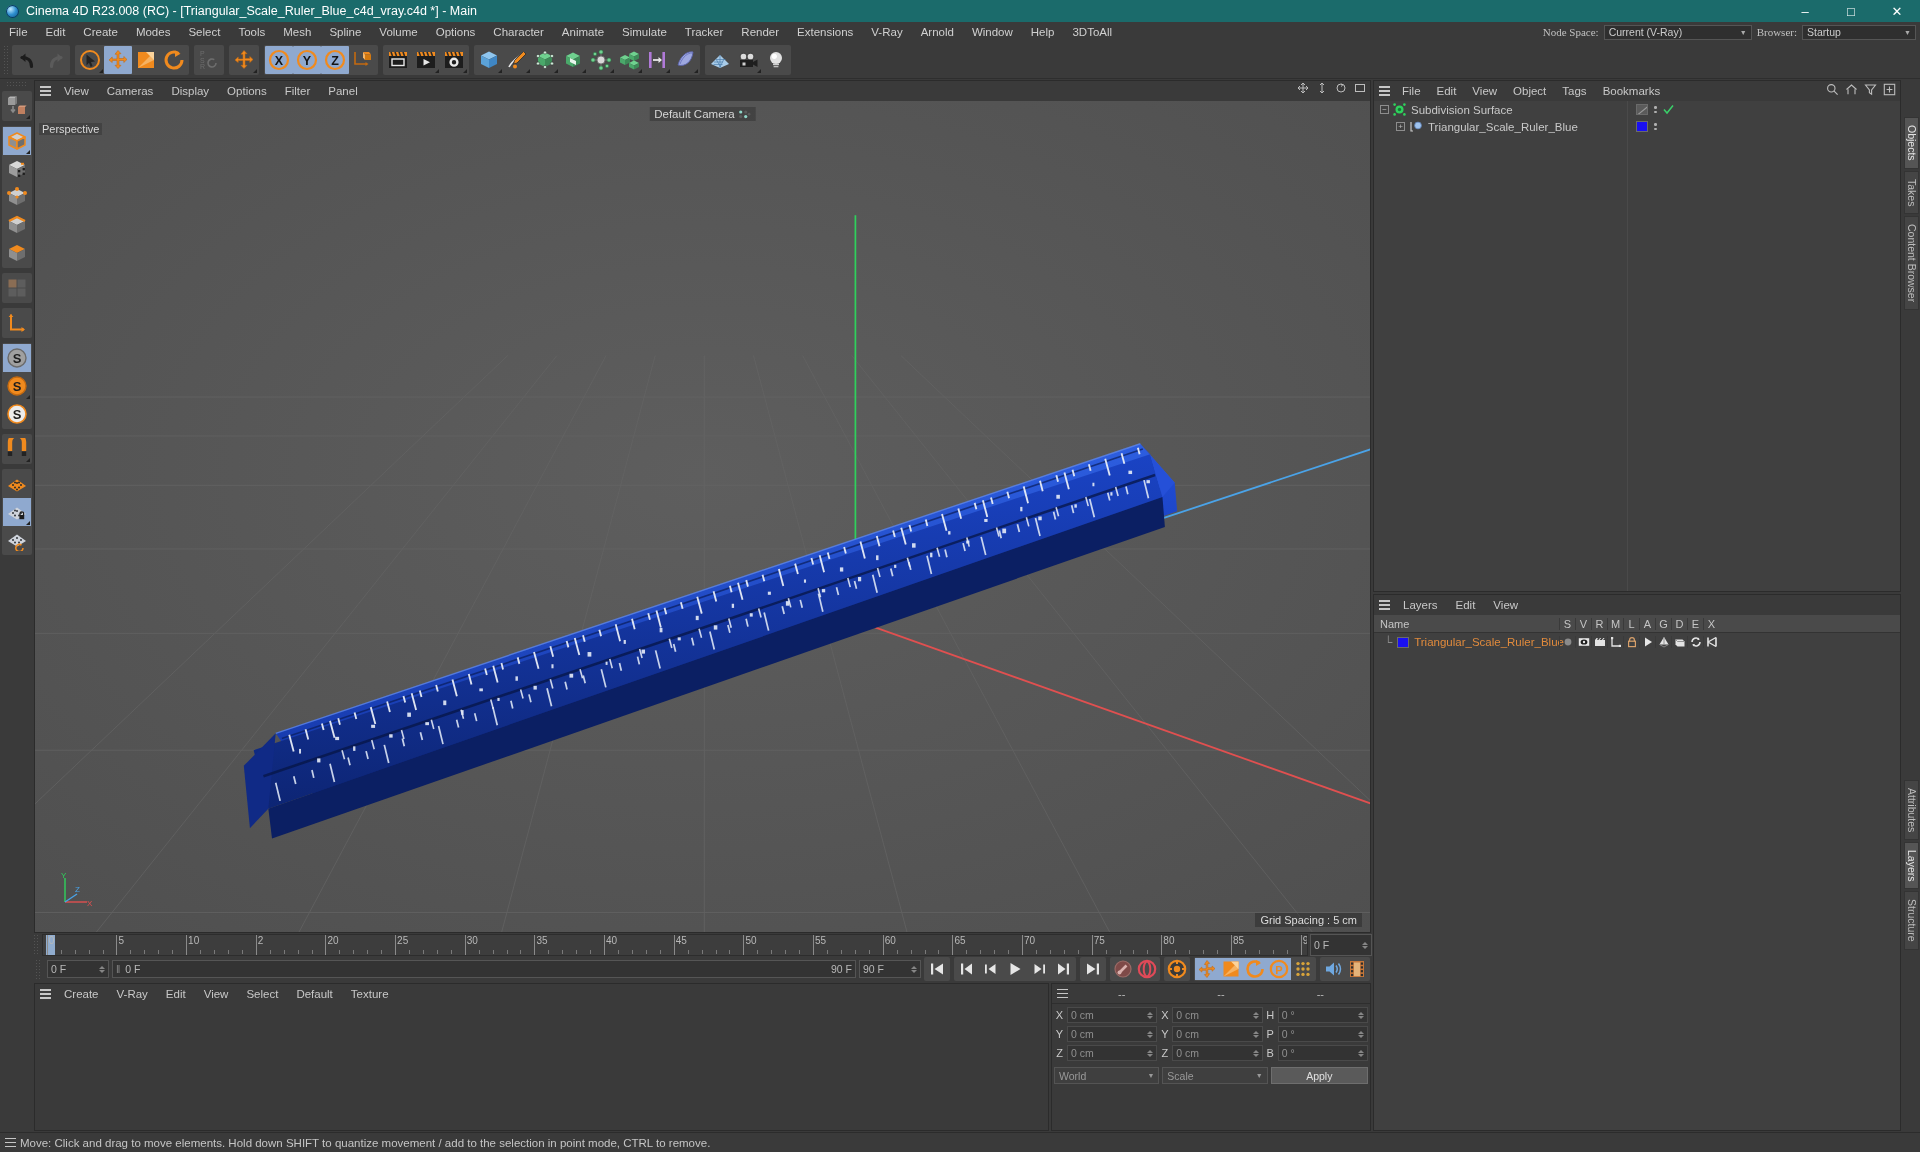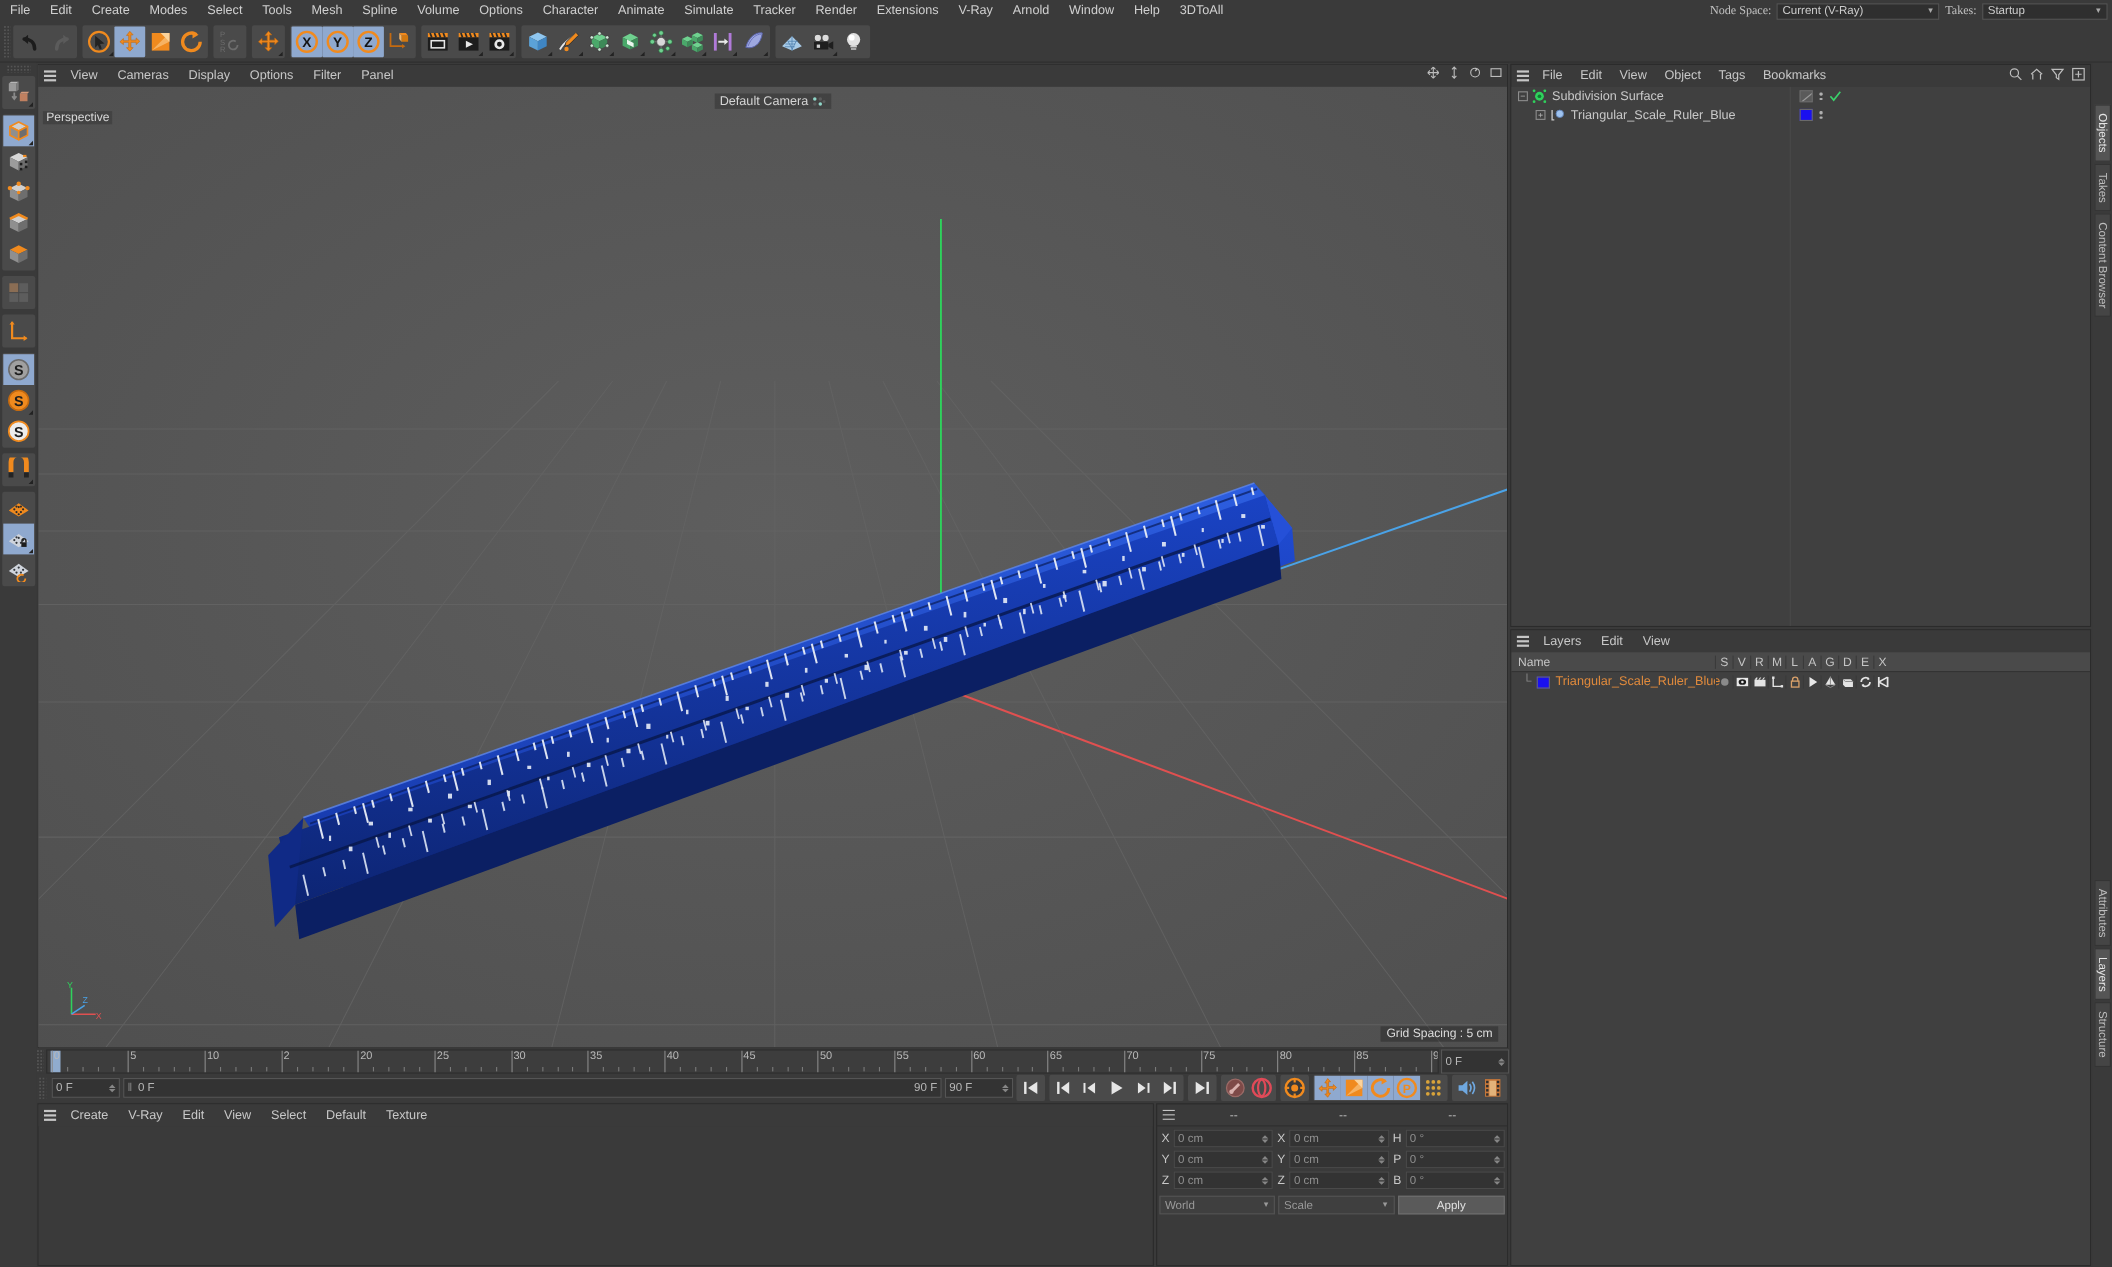--- a/index.html
+++ b/index.html
@@ -191,20 +191,28 @@
 
   .swatch{ width:12px; height:11px; border:1px solid #6a6a6a; flex:none;}
   .dots3{ display:flex; flex-direction:column; gap:2px; }
   .dots3 i{ width:2.5px; height:2.5px; background:#b0b0b0; border-radius:50%;}
 </style>
 </head>
 <body>
 
 <div class="app">
 
+  <div class="titlebar">
+    <div class="tb-logo"></div>
+    <div class="tb-title">Cinema 4D R23.008 (RC) - [Triangular_Scale_Ruler_Blue_c4d_vray.c4d *] - Main</div>
+    <div class="tb-spacer"></div>
+    <div class="wbtn">–</div>
+    <div class="wbtn">□</div>
+    <div class="wbtn close">✕</div>
+  </div>
 
   <div class="menubar">
     <div id="menu-items" style="display:flex">
         <div class="mi">File</div>
         <div class="mi">Edit</div>
         <div class="mi">Create</div>
         <div class="mi">Modes</div>
         <div class="mi">Select</div>
         <div class="mi">Tools</div>
         <div class="mi">Mesh</div>
@@ -222,21 +230,21 @@
         <div class="mi">Window</div>
         <div class="mi">Help</div>
         <div class="mi">3DToAll</div>
       </div>
     <div class="mb-right">
       <span class="lbl">Node Space:</span>
       <div class="combo" style="width:148px">
         <span class="cv">Current (V-Ray)</span>
         <span class="carr">▼</span>
       </div>
-      <span class="lbl">Takes:</span>
+      <span class="lbl">Browser:</span>
       <div class="combo" style="width:114px">
         <span class="cv">Startup</span>
         <span class="carr">▼</span>
       </div>
     </div>
   </div>
 
   <div class="toolbar">
     <div class="grip"></div>
     <div id="toolbar-groups" style="display:flex;align-items:center">
@@ -1720,13 +1728,21 @@
         </div>
       <div style="flex:1"></div>
       <div id="vtabs-bottom" style="padding-bottom:180px">
           <div class="vtab">Attributes</div>
           <div class="vtab act">Layers</div>
           <div class="vtab">Structure</div>
         </div>
     </div>
   </div>
 
+  <div class="statusbar">
+    <div class="hamb">
+        <i></i>
+        <i></i>
+        <i></i>
+      </div>
+    <span>Move: Click and drag to move elements. Hold down SHIFT to quantize movement / add to the selection in point mode, CTRL to remove.</span>
+  </div>
 </div>
 
 </body></html>

